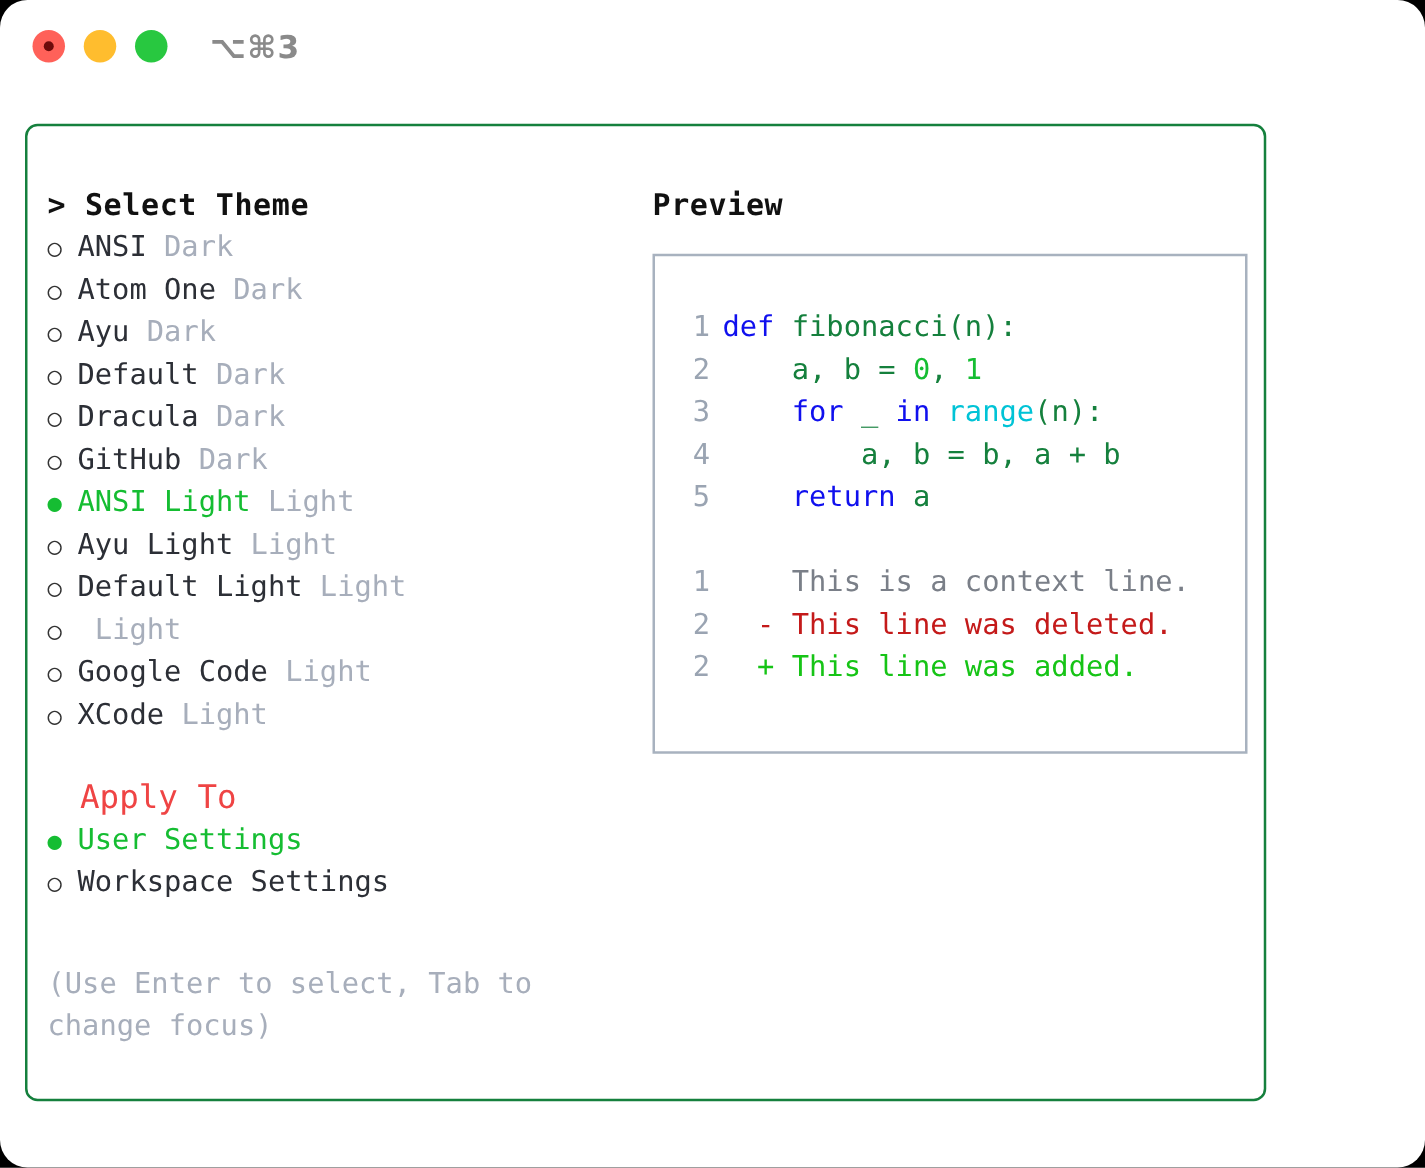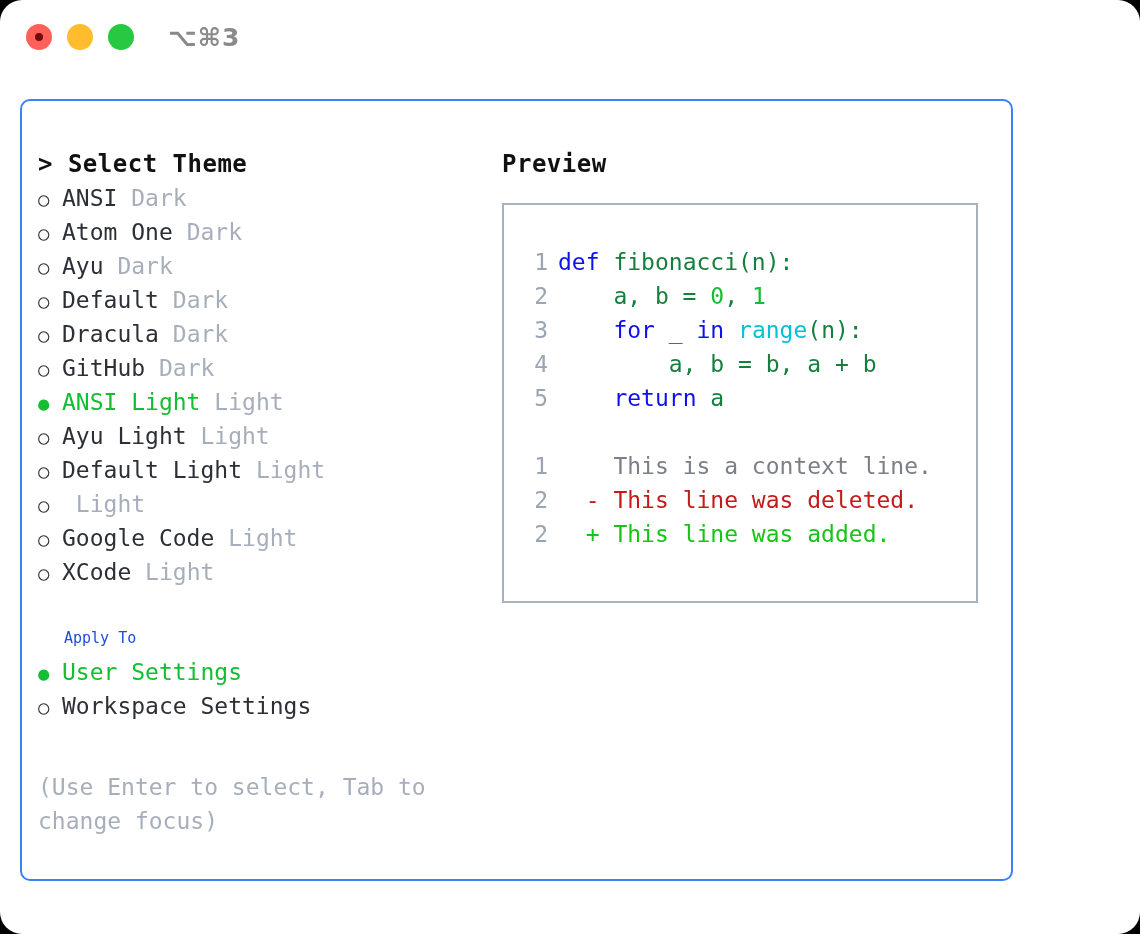--- a/index.html
+++ b/index.html
@@ -70,21 +70,21 @@
     line-height: 32px;
   }
 
   
   .panel {
     position: absolute;
     left: 20px;
     top: 99px;
     width: 993px;
     height: 782px;
-    border: 2px solid #3b82f6;
+    border: 2px solid #15803d;
     border-radius: 10px;
     background: #ffffff;
     box-sizing: border-box;
   }
 
   .columns {
     position: absolute;
     left: 0; top: 0;
     width: 100%; height: 100%;
   }
@@ -133,40 +133,40 @@
   }
   .opt-row.selected .opt-label { color: #15bd32; }
   .opt-suffix {
     color: #a7aebb;
   }
 
   .subsection {
     margin-top: 32px;
   }
   .subsection-title {
-    font-size: 15px;
-    color: #1d4ed8;
+    font-size: 26px;
+    color: #ef4444;
     line-height: 34px;
     padding-left: 26px;
     white-space: pre;
   }
 
   .hint {
     margin-top: 47px;
     font-size: 23px;
     color: #a7aebb;
     line-height: 34px;
     width: 400px;
     white-space: pre-wrap;
   }
 
   
   .right-col {
     position: absolute;
-    left: 480px;
+    left: 500px;
     top: 46px;
     width: 500px;
   }
   .preview-title {
     font-size: 24px;
     font-weight: 700;
     color: #111111;
     letter-spacing: 0.5px;
     line-height: 34px;
     white-space: pre;

